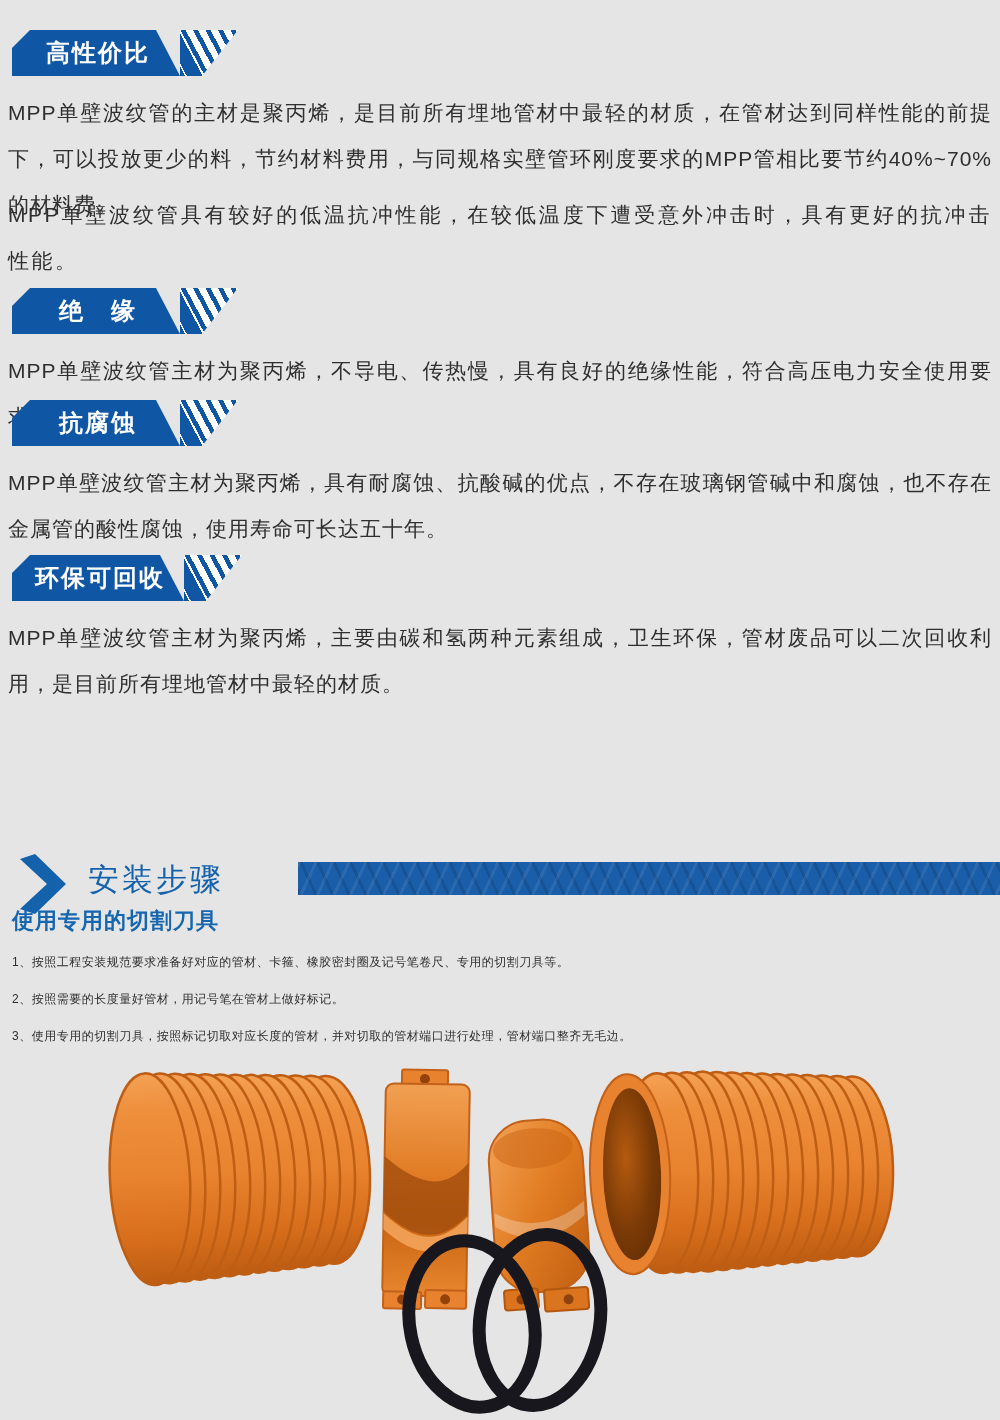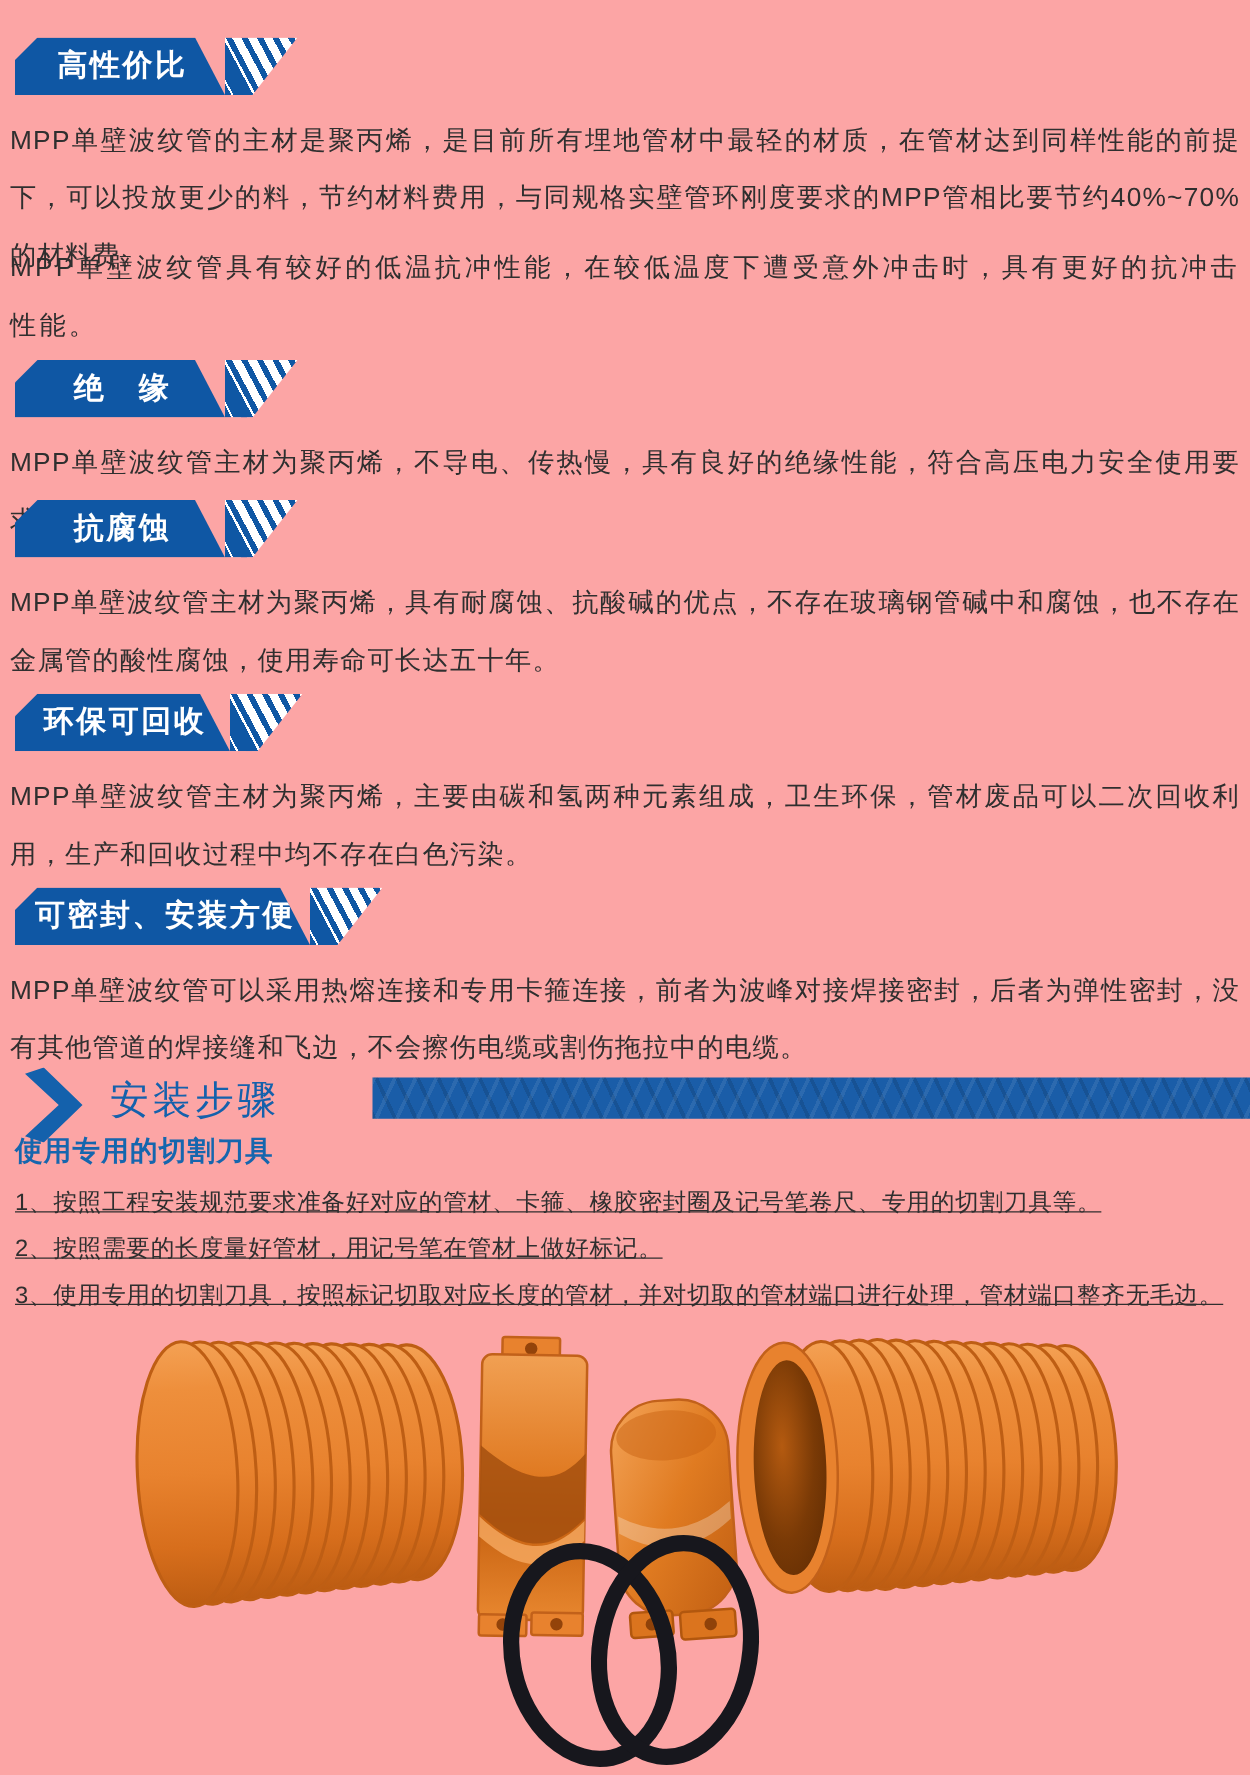--- a/index.html
+++ b/index.html
@@ -1,20 +1,20 @@
 <!DOCTYPE html>
 <html><head>
 <meta charset="utf-8">
 <style>
   * { margin:0; padding:0; box-sizing:border-box; }
   html,body { background:#ffffff; }
   .page {
     position:relative;
     width:1000px; height:1420px;
-    background:#fca5a5;
+    background:#e5e5e5;
     overflow:hidden;
     font-family:"Liberation Sans","DejaVu Sans",sans-serif;
     color:#2f2f2f;
   }
   .feature { position:absolute; left:0; right:0; }
   .banner { position:relative; height:46px; margin-left:12px; width:320px; --blue:#0F57A4; }
   .banner-solid {
     position:absolute; left:0; top:0; bottom:0; width:var(--w);
     background:var(--blue);
     clip-path:polygon(18px 0, calc(100% - 24px) 0, 100% 100%, 0 100%, 0 18px);
@@ -53,21 +53,21 @@
     background-image:
       repeating-linear-gradient(115deg, rgba(255,255,255,0.08) 0 3px, rgba(0,0,0,0) 3px 15px),
       repeating-linear-gradient(65deg, rgba(0,0,0,0.12) 0 3px, rgba(0,0,0,0) 3px 15px);
   }
   .install-subtitle {
     position:absolute; left:12px; top:906px;
     font-size:22px; font-weight:bold; color:#1566AE; letter-spacing:1px;
   }
   .steps { position:absolute; left:12px; right:10px; top:944px; list-style:none; }
   .steps li {
-    font-size:19px; line-height:37px; letter-spacing:0.5px; color:#2f2f2f;text-decoration:underline;
+    font-size:12px; line-height:37px; letter-spacing:0.5px; color:#2f2f2f;
   }
   .photo { position:absolute; left:100px; top:1062px; }
 </style>
 </head>
 <body>
 
 <div class="page">
 
   <section class="feature" style="top:30px">
     <div class="banner" style="--w:168px">
@@ -103,32 +103,23 @@
     <p class="feature-body">MPP单壁波纹管主材为聚丙烯，具有耐腐蚀、抗酸碱的优点，不存在玻璃钢管碱中和腐蚀，也不存在金属管的酸性腐蚀，使用寿命可长达五十年。</p>
   </section>
 
   <section class="feature" style="top:555px">
     <div class="banner" style="--w:172px">
       <div class="banner-solid">
         <span class="banner-title">环保可回收</span>
       </div>
       <div class="banner-stripes"></div>
     </div>
-    <p class="feature-body">MPP单壁波纹管主材为聚丙烯，主要由碳和氢两种元素组成，卫生环保，管材废品可以二次回收利用，生产和回收过程中均不存在白色污染。</p>
-  </section>
-
-  <section class="feature" style="top:710px">
-    <div class="banner" style="--w:236px">
-      <div class="banner-solid">
-        <span class="banner-title">可密封、安装方便</span>
-      </div>
-      <div class="banner-stripes"></div>
-    </div>
-    <p class="feature-body">MPP单壁波纹管可以采用热熔连接和专用卡箍连接，前者为波峰对接焊接密封，后者为弹性密封，没有其他管道的焊接缝和飞边，不会擦伤电缆或割伤拖拉中的电缆。</p>
-  </section>
+    <p class="feature-body">MPP单壁波纹管主材为聚丙烯，主要由碳和氢两种元素组成，卫生环保，管材废品可以二次回收利用，是目前所有埋地管材中最轻的材质。</p>
+  </section>
+
 
   <div class="install-header">
     <svg class="chevron-icon" width="50" height="60" viewBox="0 0 50 60">
       <polygon points="0,5 15,0 46,30 15,60 0,55 27,30" fill="#1461AC"></polygon>
     </svg>
     <h2 class="install-title">安装步骤</h2>
     <div class="install-bar"></div>
   </div>
 
   <h3 class="install-subtitle">使用专用的切割刀具</h3>

